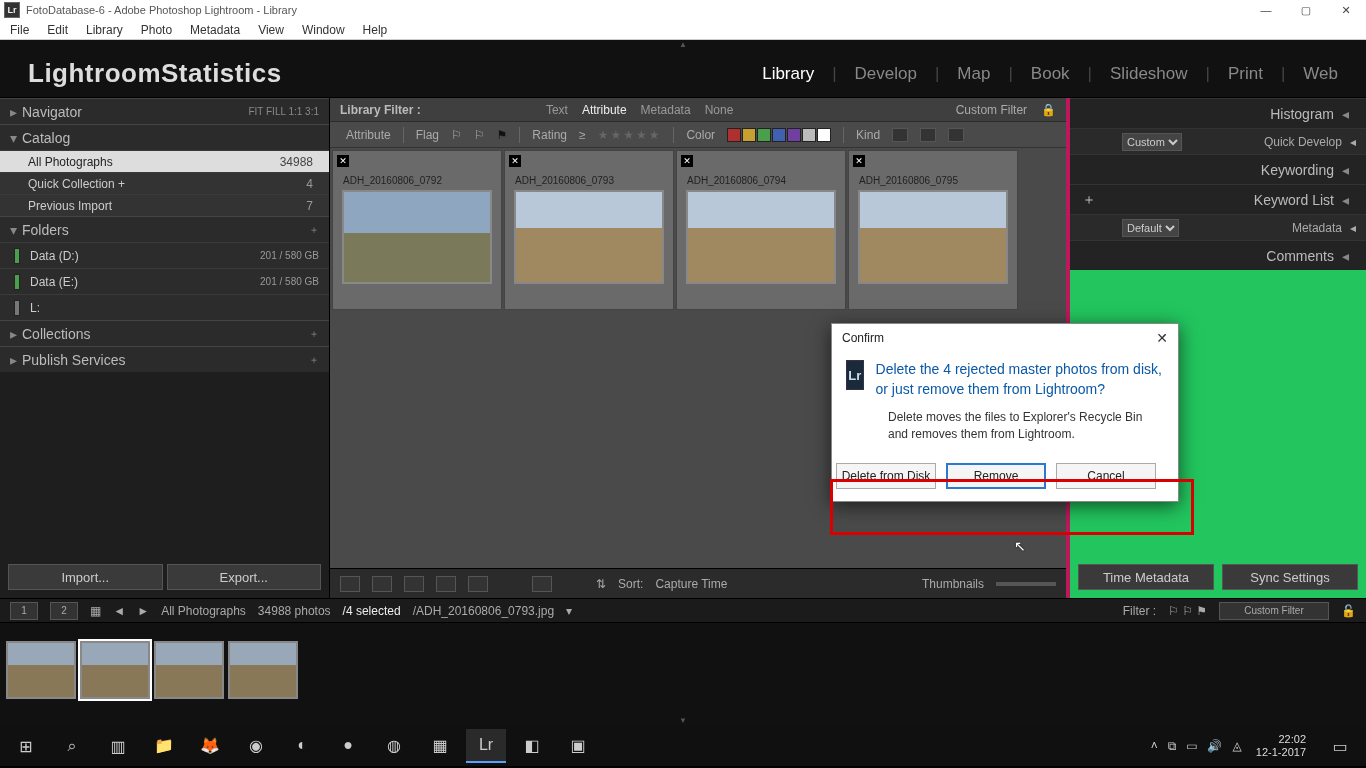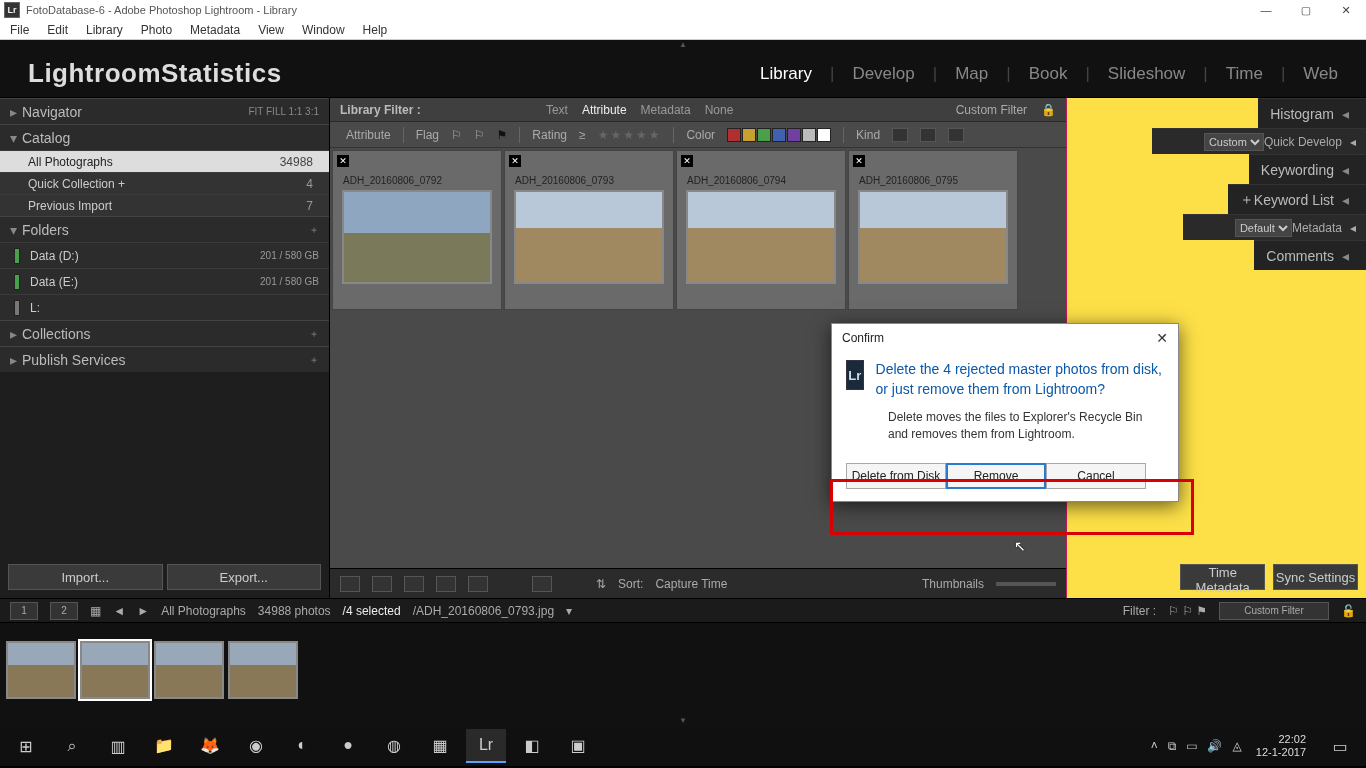--- a/index.html
+++ b/index.html
@@ -18,21 +18,21 @@
 .lr-top .identity { color: #ddd; font-size: 26px; font-weight: 700; letter-spacing: 0.5px; }
 .modules { margin-left: auto; display: flex; align-items: center; gap: 18px; color: #888; font-size: 17px; }
 .modules .sep { color: #444; }
 .modules .mod { cursor: default; }
 .modules .mod.active { color: #fff; }
 
 
 .tri { display: flex; height: 500px; background: #2a2a2a; }
 .panel-l, .panel-r { display: flex; flex-direction: column; }
 .panel-l { width: 330px; background: #1e1e1e; border-right: 1px solid #000; }
-.panel-r { width: 300px; background: #fde047; border-left: 1px solid #be185d; align-items: flex-end; }
+.panel-r { width: 300px; background: #22c55e; border-left: 4px solid #be185d; }
 .center { flex: 1; background: #4a4a4a; display: flex; flex-direction: column; position: relative; }
 
 
 .tri-top-handle, .tri-bot-handle { height: 10px; background: #111; text-align: center; color: #555; font-size: 8px; line-height: 10px; }
 
 
 .phdr { height: 26px; background: #2b2b2b; color: #bbb; display: flex; align-items: center; padding: 0 10px; font-size: 14px; border-top: 1px solid #444; }
 .phdr .tri-ico { width: 12px; display: inline-block; color: #888; }
 .phdr .fill { flex: 1; }
 .phdr .small { font-size: 10px; color: #888; margin-left: 6px; }
@@ -107,21 +107,21 @@
 
 
 .dialog-wrap { position: absolute; left: 0; top: 0; right: 0; bottom: 0; pointer-events: none; }
 .dialog { position: absolute; left: 501px; top: 225px; width: 348px; background: #fff; border: 1px solid #888; box-shadow: 0 4px 18px rgba(0,0,0,0.6); pointer-events: auto; }
 .dialog .dtitle { height: 28px; display: flex; align-items: center; padding: 0 10px; font-size: 12px; color: #222; }
 .dialog .dtitle .dx { margin-left: auto; font-size: 14px; color: #333; }
 .dialog .dbody { display: flex; padding: 8px 14px 4px 14px; gap: 12px; }
 .dialog .dicon { width: 30px; height: 30px; background: #1a2a3a; color: #cde; font-size: 13px; font-weight: bold; display: flex; align-items: center; justify-content: center; border: 1px solid #334; }
 .dialog .dmsg { color: #0a58a8; font-size: 14px; line-height: 1.4; }
 .dialog .dsub { padding: 6px 14px 12px 56px; font-size: 12px; color: #333; line-height: 1.4; }
-.dialog .dbtns { padding: 8px 32px 12px 14px; display: flex; justify-content: flex-start; gap: 0; }
+.dialog .dbtns { padding: 8px 32px 12px 14px; display: flex; justify-content: center; gap: 10px; }
 .dialog .dbtns button { min-width: 100px; height: 26px; background: #f5f5f5; border: 1px solid #aaa; font-size: 12px; color: #222; }
 .dialog .dbtns button.primary { border: 2px solid #2a7bd0; }
 
 .red-hl { position: absolute; left: 500px; top: 381px; width: 364px; height: 56px; border: 3px solid #d80000; pointer-events: none; }
 
 .cursor { position: absolute; left: 684px; top: 440px; font-size: 14px; color: #fff; pointer-events: none; text-shadow: 0 0 2px #000; }
 </style>
 </head>
 <body>
 
@@ -151,21 +151,21 @@
     <span class="mod active">Library</span>
       <span class="sep">|</span>
     <span class="mod">Develop</span>
       <span class="sep">|</span>
     <span class="mod">Map</span>
       <span class="sep">|</span>
     <span class="mod">Book</span>
       <span class="sep">|</span>
     <span class="mod">Slideshow</span>
       <span class="sep">|</span>
-    <span class="mod">Time</span>
+    <span class="mod">Print</span>
       <span class="sep">|</span>
     <span class="mod">Web</span>
   </div>
 </div>
 
 <div class="tri">
 
   <div class="panel-l">
     <div class="phdr">
       <span class="tri-ico">▸</span>

